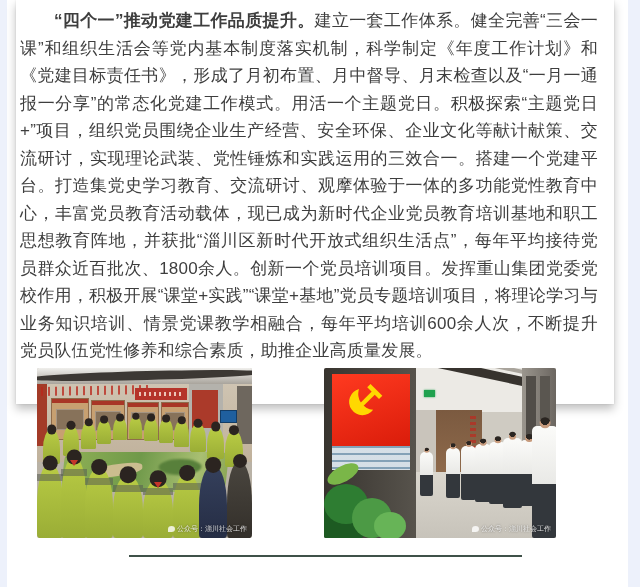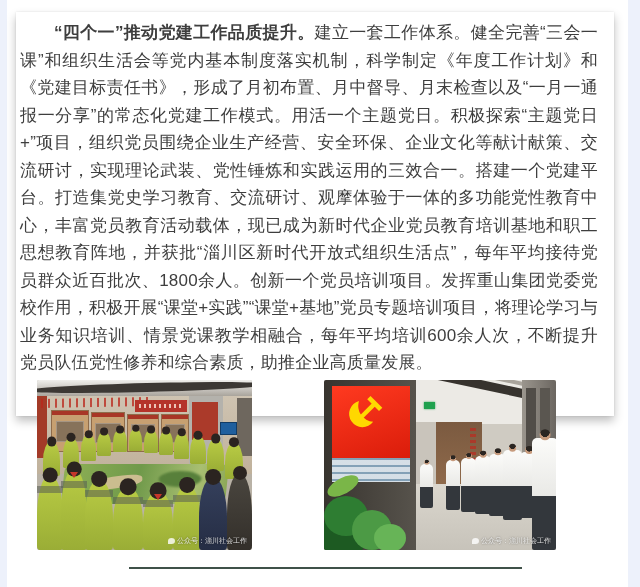--- a/index.html
+++ b/index.html
@@ -9,21 +9,20 @@
     font-family:"Liberation Sans","DejaVu Sans",sans-serif;
   }
   .edge-strip{position:absolute;top:0;height:587px;background:#edf1fb;}
   .edge-strip.left{left:0;width:7px;}
   .edge-strip.right{left:628px;width:12px;}
 
   .card{
     position:absolute;left:16px;top:0;width:598px;height:404px;
     background:#ffffff;
     box-shadow:0 5px 9px rgba(0,0,0,.25),0 0 2px rgba(0,0,0,.10);
-    margin-top:12px;
   }
   .para{
     margin:0;padding:7px 16px 0 4px;height:356px;overflow:hidden;
     font-size:17px;line-height:27.5px;color:#3e3e3e;
     text-align:justify;text-indent:2em;letter-spacing:.2px;
   }
   .para .lead{font-weight:700;}
 
   .photo{position:absolute;top:368px;height:170px;overflow:hidden;border-radius:2px;background:#b9b2a6;}
   .photo-left{left:21px;width:215px;}

